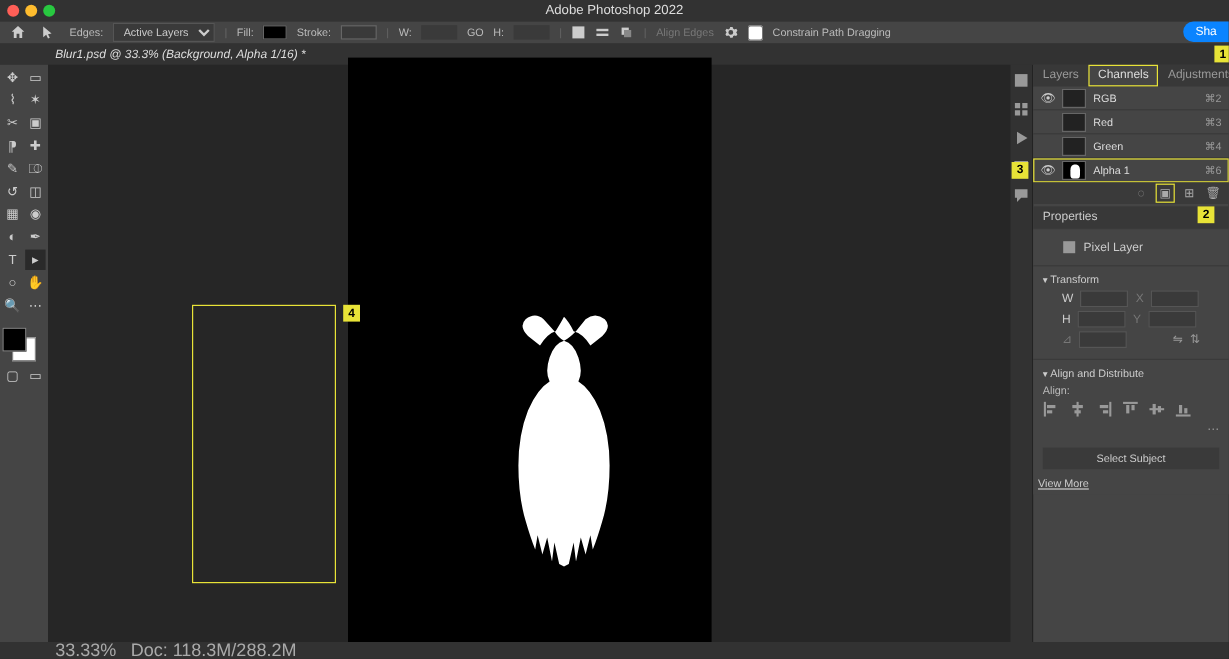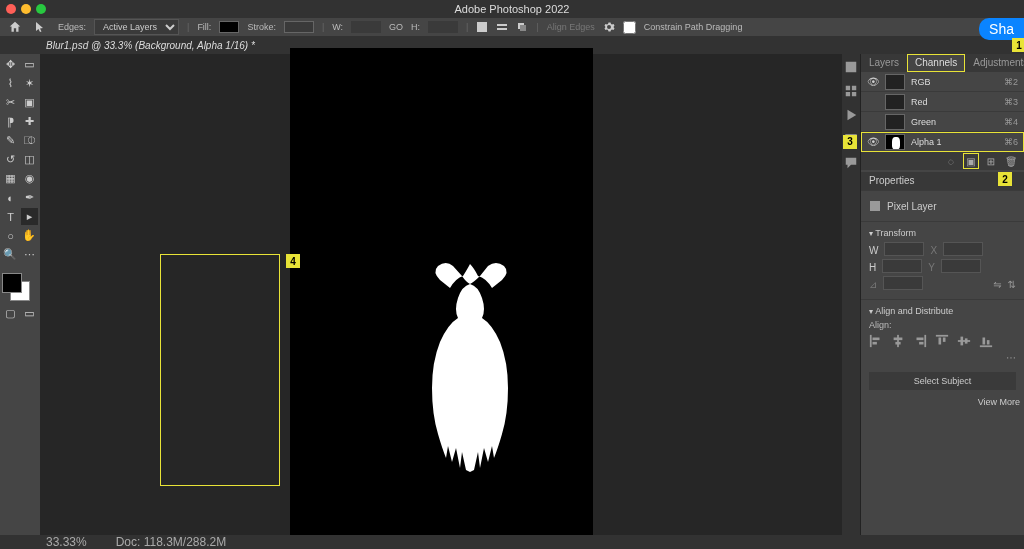--- a/index.html
+++ b/index.html
@@ -6,21 +6,21 @@
 body{background:#323232;color:#ccc;font-size:10px;overflow:hidden;width:1024px;height:549px;position:relative}
 .traffic{position:absolute;top:4px;left:6px;display:flex;gap:5px}
 .traffic span{width:10px;height:10px;border-radius:50%}
 .tl-red{background:#ff5f57}.tl-yel{background:#febc2e}.tl-grn{background:#28c840}
 .titlebar{height:18px;background:#323232;text-align:center;line-height:18px;font-size:11px;color:#ddd}
 .menubar{height:18px;background:#454545;display:flex;align-items:center;padding:0 8px;gap:12px;font-size:10px;position:relative}
 .home-icon{width:14px;height:14px}
 .opt-row{display:flex;align-items:center;gap:8px;font-size:9px;color:#bbb}
 .opt-row select{background:#3a3a3a;color:#ccc;border:1px solid #555;font-size:9px;padding:1px 4px}
 .opt-sep{color:#666}
-.share-btn{position:absolute;right:0;top:0;background:#0a84ff;color:#fff;padding:3px 10px;border-radius:10px 0 0 10px;font-size:14px}
+.share-btn{position:absolute;right:0;top:0;background:#0a84ff;color:#fff;padding:3px 10px;border-radius:10px 0 0 10px;font-size:10px}
 .doc-tab{height:18px;background:#323232;display:flex;align-items:center;padding-left:46px;font-size:10px;color:#ddd;font-style:italic}
 .main{position:absolute;top:54px;left:0;right:0;bottom:14px;display:flex}
 .tools-l{width:40px;background:#454545;display:flex;flex-wrap:wrap;padding:2px;gap:2px;align-content:flex-start}
 .tool{width:17px;height:17px;display:flex;align-items:center;justify-content:center;color:#ccc;font-size:11px}
 .tool.active{background:#2a2a2a}
 .swatches{width:36px;height:30px;position:relative;margin-top:8px}
 .sw1{position:absolute;width:20px;height:20px;background:#000;border:1px solid #888;top:0;left:0}
 .sw2{position:absolute;width:20px;height:20px;background:#fff;border:1px solid #888;top:8px;left:8px}
 .canvas-area{flex:1;background:#262626;display:flex;align-items:center;justify-content:center;position:relative}
 .canvas{width:303px;height:493px;background:#000;position:relative}
@@ -48,27 +48,27 @@
 .chan-key{color:#999;font-size:9px}
 .chan-foot{height:18px;display:flex;justify-content:flex-end;align-items:center;gap:6px;padding:0 6px;background:#3a3a3a;position:relative}
 .foot-ico{width:14px;height:14px;display:flex;align-items:center;justify-content:center;color:#aaa}
 .foot-ico.hl{outline:1.5px solid #e8e337}
 .c2{position:absolute;right:12px;top:20px}
 .prop-panel{margin-top:2px;background:#454545}
 .prop-head{height:18px;padding:0 8px;line-height:18px;background:#383838;font-size:10px}
 .prop-sect{padding:6px 8px;border-top:1px solid #3a3a3a}
 .sect-title{font-size:9px;color:#ccc;margin-bottom:4px}
 .collapse::before{content:'▾ ';font-size:8px}
-.prop-row{display:flex;gap:6px;margin:3px 0;align-items:flex-end}
+.prop-row{display:flex;gap:6px;margin:3px 16px;align-items:center}
 .prop-field{background:#3a3a3a;border:1px solid #555;width:40px;height:14px;font-size:8px;color:#777;padding:0 3px;display:flex;align-items:center}
 .align-row{display:flex;gap:8px;padding:4px 0}
 .align-ico{width:14px;height:14px;color:#999}
 .qa-btn{background:#3a3a3a;height:18px;margin:3px 8px;text-align:center;line-height:18px;font-size:9px;color:#ccc}
-.link{text-align:right;font-size:9px;color:#ccc;padding:4px}
-.status{position:absolute;bottom:0;left:0;right:12px;height:14px;background:#323232;display:flex;align-items:center;padding:0 46px;font-size:12px;color:#aaa;gap:29px}
+.link{text-align:left;font-size:9px;color:#ccc;text-decoration:underline;padding:4px}
+.status{position:absolute;bottom:0;left:0;right:12px;height:14px;background:#323232;display:flex;align-items:center;padding:0 46px;font-size:15px;color:#aaa;gap:12px}
 svg{display:block}
 </style>
 </head>
 <body>
 
 <div class="traffic">
   <span class="tl-red"></span>
   <span class="tl-yel"></span>
   <span class="tl-grn"></span>
 </div>

